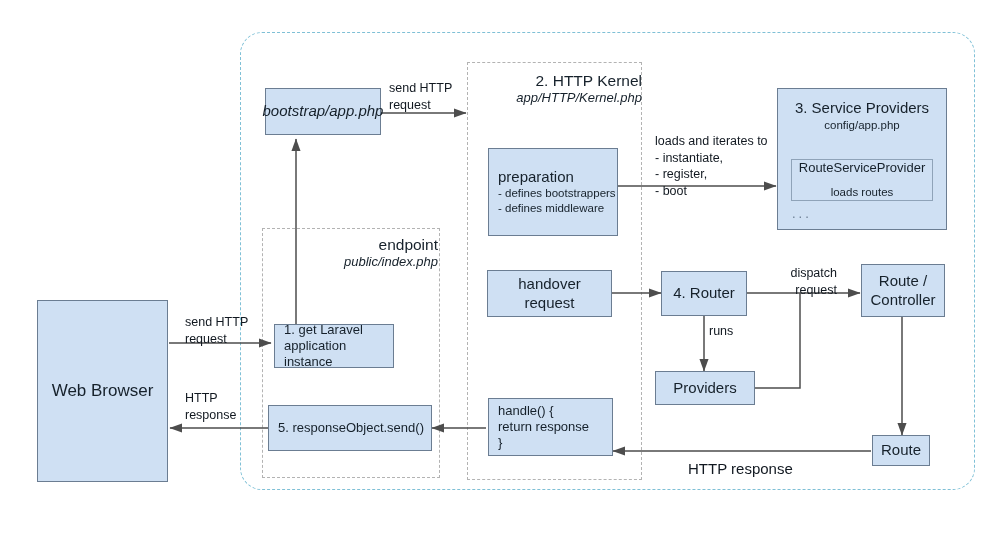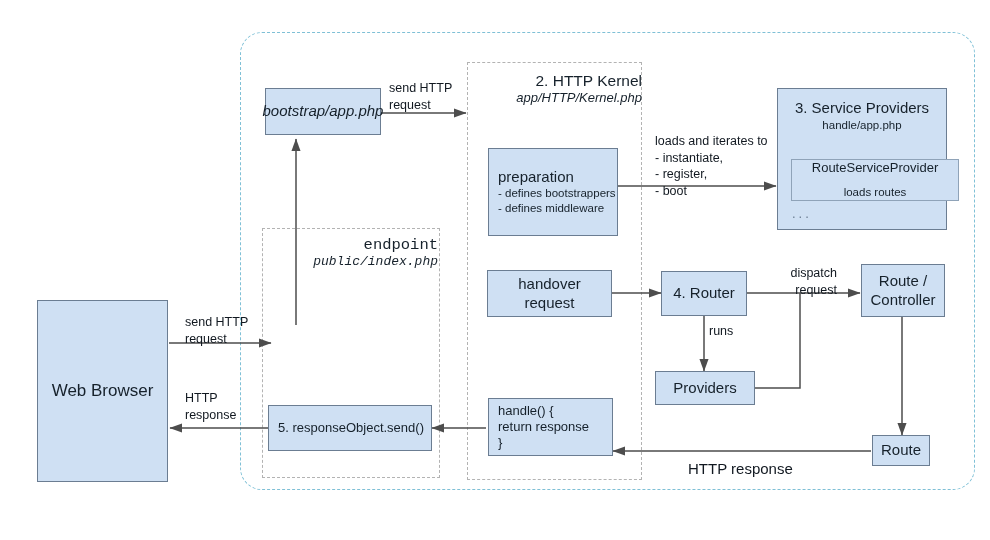--- a/index.html
+++ b/index.html
@@ -73,21 +73,21 @@
 
   <div class="grp dashgray" style="left:467px; top:62px; width:175px; height:418px;"></div>
 
   <div class="grp-label" style="left:442px; top:72px; width:200px;">
     <div class="l1">2. HTTP Kernel</div>
     <div class="l2">app/HTTP/Kernel.php</div>
   </div>
 
   <div class="grp dashgray" style="left:262px; top:228px; width:178px; height:250px;"></div>
 
-  <div class="grp-label" style="left:250px; top:236px; width:188px;font-family:Liberation Mono, monospace;">
+  <div class="grp-label" style="left:250px; top:236px; width:188px;">
     <div class="l1">endpoint</div>
     <div class="l2">public/index.php</div>
   </div>
 
   <svg class="layer" viewBox="0 0 990 540">
     <defs>
       <marker id="ah" markerWidth="9" markerHeight="9" refX="8.2" refY="3.1" orient="auto" markerUnits="strokeWidth">
         <path d="M0,0 L8.6,3.1 L0,6.2 z" fill="#4d4d4d"></path>
       </marker>
     </defs>
@@ -122,35 +122,40 @@
   </svg>
 
   <div class="node center" style="left:37px; top:300px; width:131px; height:182px;align-items:center;">
     <div class="title t18">Web Browser</div>
   </div>
 
   <div class="node center" style="left:265px; top:88px; width:116px; height:47px;">
     <div class="title t15 italic">bootstrap/app.php</div>
   </div>
 
+  <div class="node left" style="left:274px; top:324px; width:120px; height:44px;">
+    <div class="title t13" style="white-space:pre-line;">1. get Laravel
+application
+instance</div>
+  </div>
 
   <div class="node left" style="left:268px; top:405px; width:164px; height:46px;">
     <div class="title t13">5. responseObject.send()</div>
   </div>
 
   <div class="node left" style="left:488px; top:148px; width:130px; height:88px;">
     <div class="title t15">preparation</div>
     <div class="small" style="white-space:pre-line;">- defines bootstrappers
 - defines middleware</div>
   </div>
 
   <div class="node center" style="left:777px; top:88px; width:170px; height:142px; justify-content:flex-start; padding-top:10px;">
     <div class="title t15">3. Service Providers</div>
-    <div class="small">handle/app.php</div>
-    <div class="inner-box" style="left:13px; top:70px; width:168px; height:42px;gap:10px;">
+    <div class="small">config/app.php</div>
+    <div class="inner-box" style="left:13px; top:70px; width:142px; height:42px;gap:10px;">
       <div class="t13">RouteServiceProvider</div>
       <div class="small">loads routes</div>
     </div>
     <div class="dots" style="left:14px; top:117px;">...</div>
   </div>
 
   <div class="node center" style="left:487px; top:270px; width:125px; height:47px;">
     <div class="title t15" style="white-space:pre-line;">handover
 request</div>
   </div>

